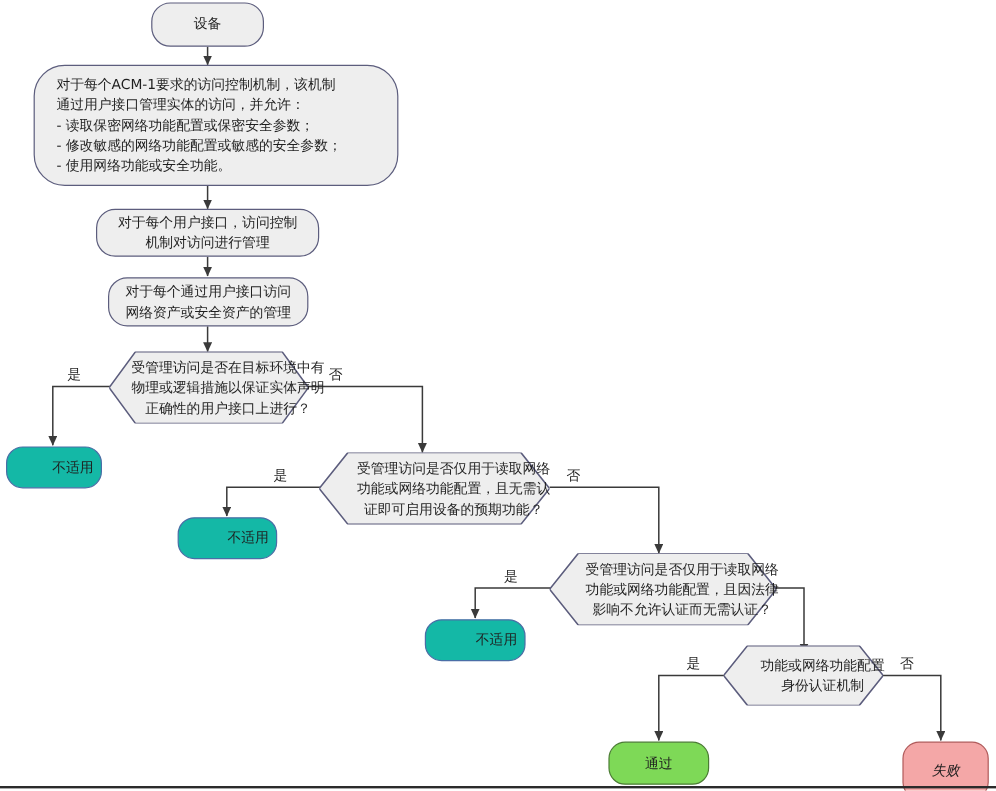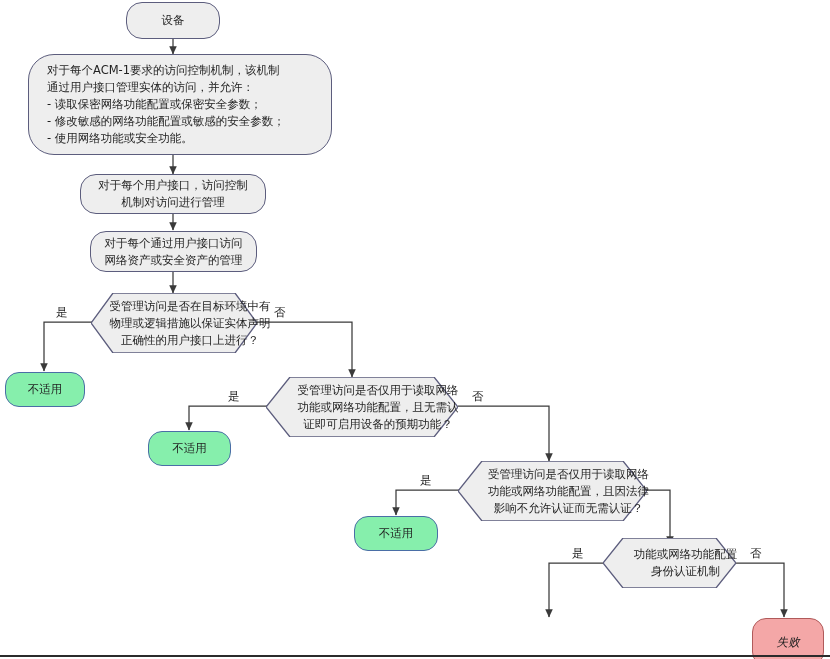--- a/index.html
+++ b/index.html
@@ -59,21 +59,21 @@
   .rounded.big .txt {
     padding-left: 18px;
     text-align: left;
   }
 
   
   .pill {
     border-radius: 14px;
     border: 1.3px solid #4f6ea8;
   }
-  .pill.na   { background: #86efac; border-color: #4a6ea6; }
+  .pill.na   { background: #14b8a6; border-color: #4a6ea6; justify-content: flex-end; }
   .pill.pass { background: #7ed957; border-color: #4b7c34; }
   .pill.fail { background: #f4a7a7; border-color: #b05a5a; }
 
   
   .hex {
     position: absolute;
     z-index: 3;
   }
   .hex svg {
     position: absolute;
@@ -258,20 +258,23 @@
   </div>
 
   <div class="node rounded pill na" style="left:148px; top:431px; width:83px; height:35px;">
     <span class="txt">不适用</span>
   </div>
 
   <div class="node rounded pill na" style="left:354px; top:516px; width:84px; height:35px;">
     <span class="txt">不适用</span>
   </div>
 
+  <div class="node rounded pill pass" style="left:507px; top:618px; width:84px; height:36px;">
+    <span class="txt">通过</span>
+  </div>
 
   <div class="node rounded pill fail" style="left:752px; top:618px; width:72px; height:48px;font-style:italic;">
     <span class="txt">失败</span>
   </div>
 
   <div class="edge-label" style="left:56px; top:305px;">是</div>
   <div class="edge-label" style="left:274px; top:305px;">否</div>
 
   <div class="edge-label" style="left:228px; top:389px;">是</div>
   <div class="edge-label" style="left:472px; top:389px;">否</div>

